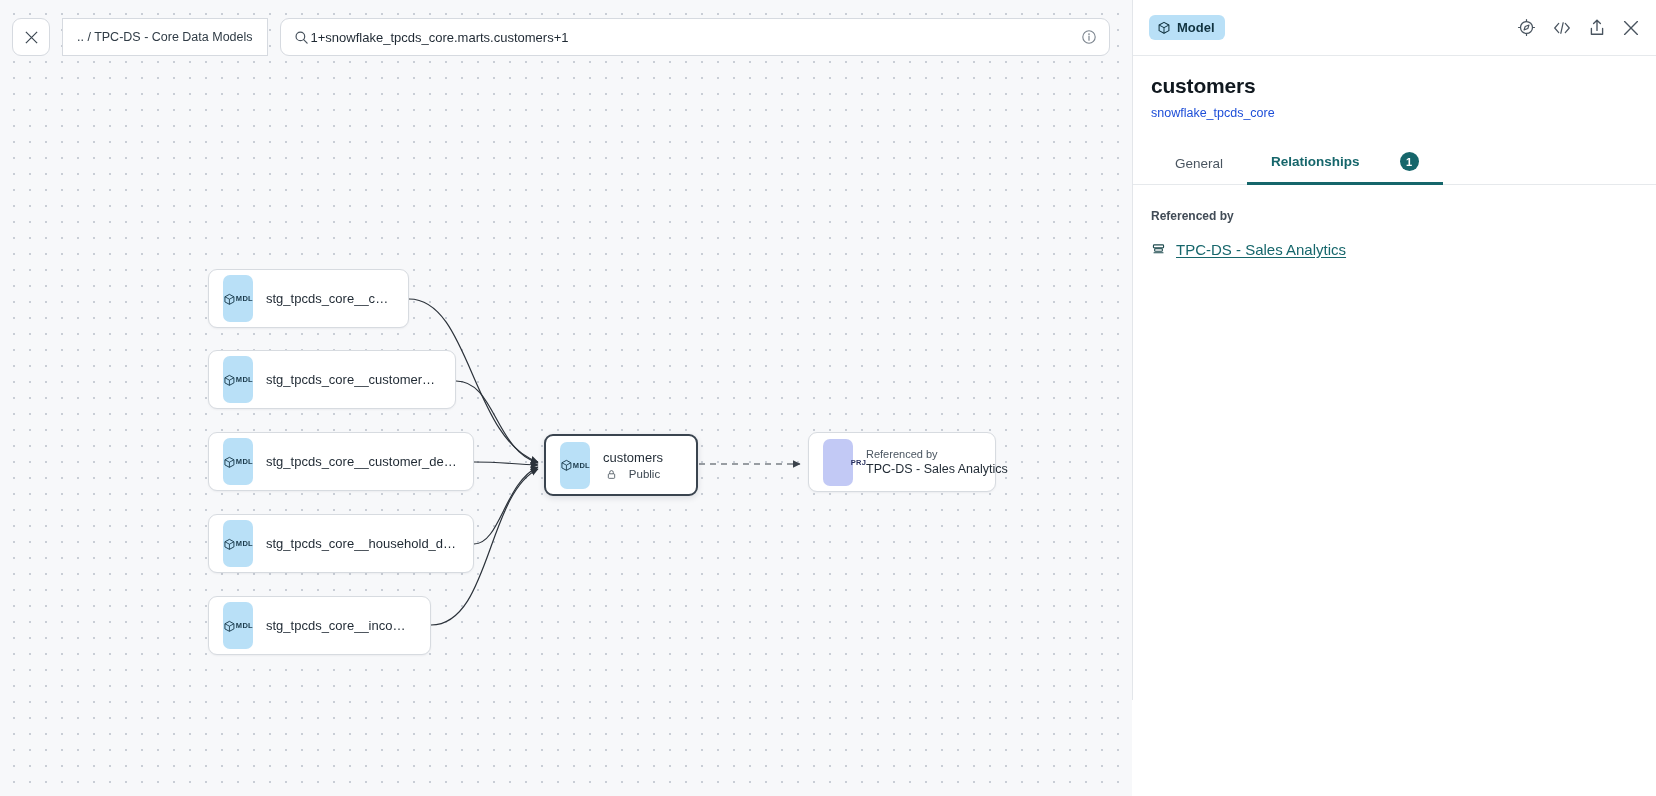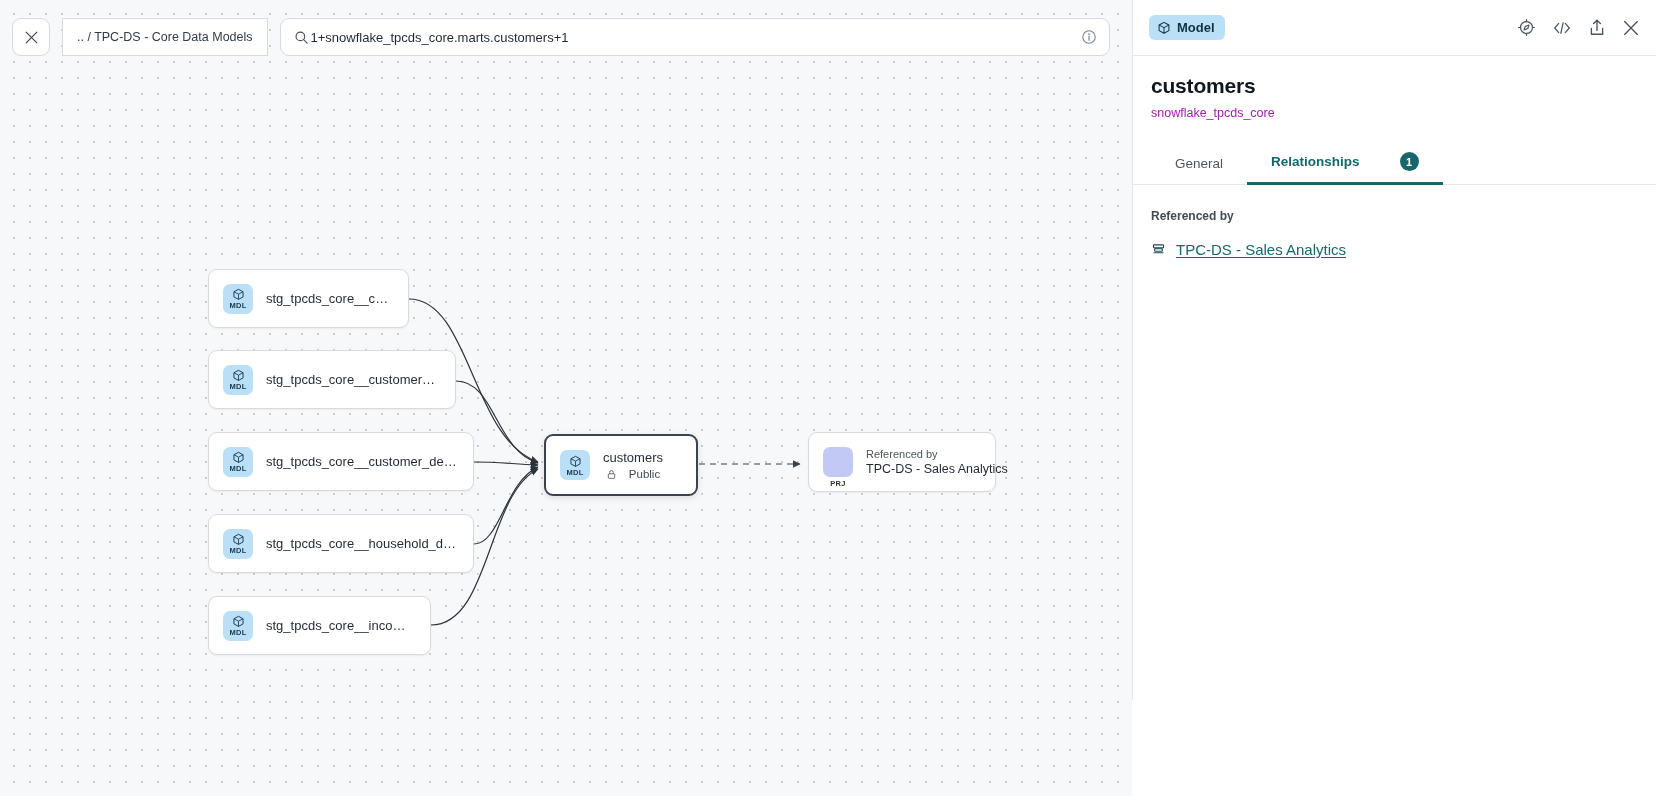--- a/index.html
+++ b/index.html
@@ -86,23 +86,23 @@
     gap: 13px;
     box-shadow: 0 1px 2px rgba(16,24,40,0.05);
     cursor: pointer;
     z-index: 6;
   }
   .node.selected {
     border: 2px solid #3a444f;
     box-shadow: 0 2px 6px rgba(16,24,40,0.12);
   }
   .badge {
-    width: 30px; height: 30px;
+    width: 30px; height: 47px;
     border-radius: 7px;
-    display: flex; flex-direction: column;
+    display: flex; flex-direction: row;
     align-items: center; justify-content: center;
     flex: 0 0 auto;
   }
   .badge.mdl { background: #b9e0f7; color: #1b3a4b; }
   .badge.prj { background: #c2c9f5; color: #262f5e; gap: 41px; }
   .badge .bsvg { display:block; margin-top:1px; }
   .badge .btxt { font-size: 7.5px; font-weight: 700; letter-spacing: 0.3px; line-height: 8px; margin-top: 1px; }
   .node-body { min-width: 0; display: flex; flex-direction: column; justify-content: center; }
   .node-title {
     font-size: 13px;
@@ -144,21 +144,21 @@
     border-radius: 6px;
     padding: 5px 10px 5px 8px;
     font-size: 13px;
     font-weight: 600;
   }
   .head-icons { display: flex; align-items: center; gap: 16px; }
   .ico-btn { cursor: pointer; display: flex; align-items: center; justify-content: center; color: #49545f; }
 
   .panel-title-wrap { padding: 18px 18px 0 18px; }
   .panel-title { font-size: 21px; font-weight: 700; color: #10181f; letter-spacing: -0.2px; }
-  .panel-sub { font-size: 12.5px; color: #a21caf; margin-top: 8px; }
+  .panel-sub { font-size: 12.5px; color: #1d4ed8; margin-top: 8px; }
 
   .tabs {
     display: flex; align-items: flex-end; gap: 0;
     padding: 0 18px;
     margin-top: 22px;
     border-bottom: 1px solid #e6e9ec;
   }
   .tab {
     padding: 10px 24px 11px 24px;
     font-size: 13.5px;

